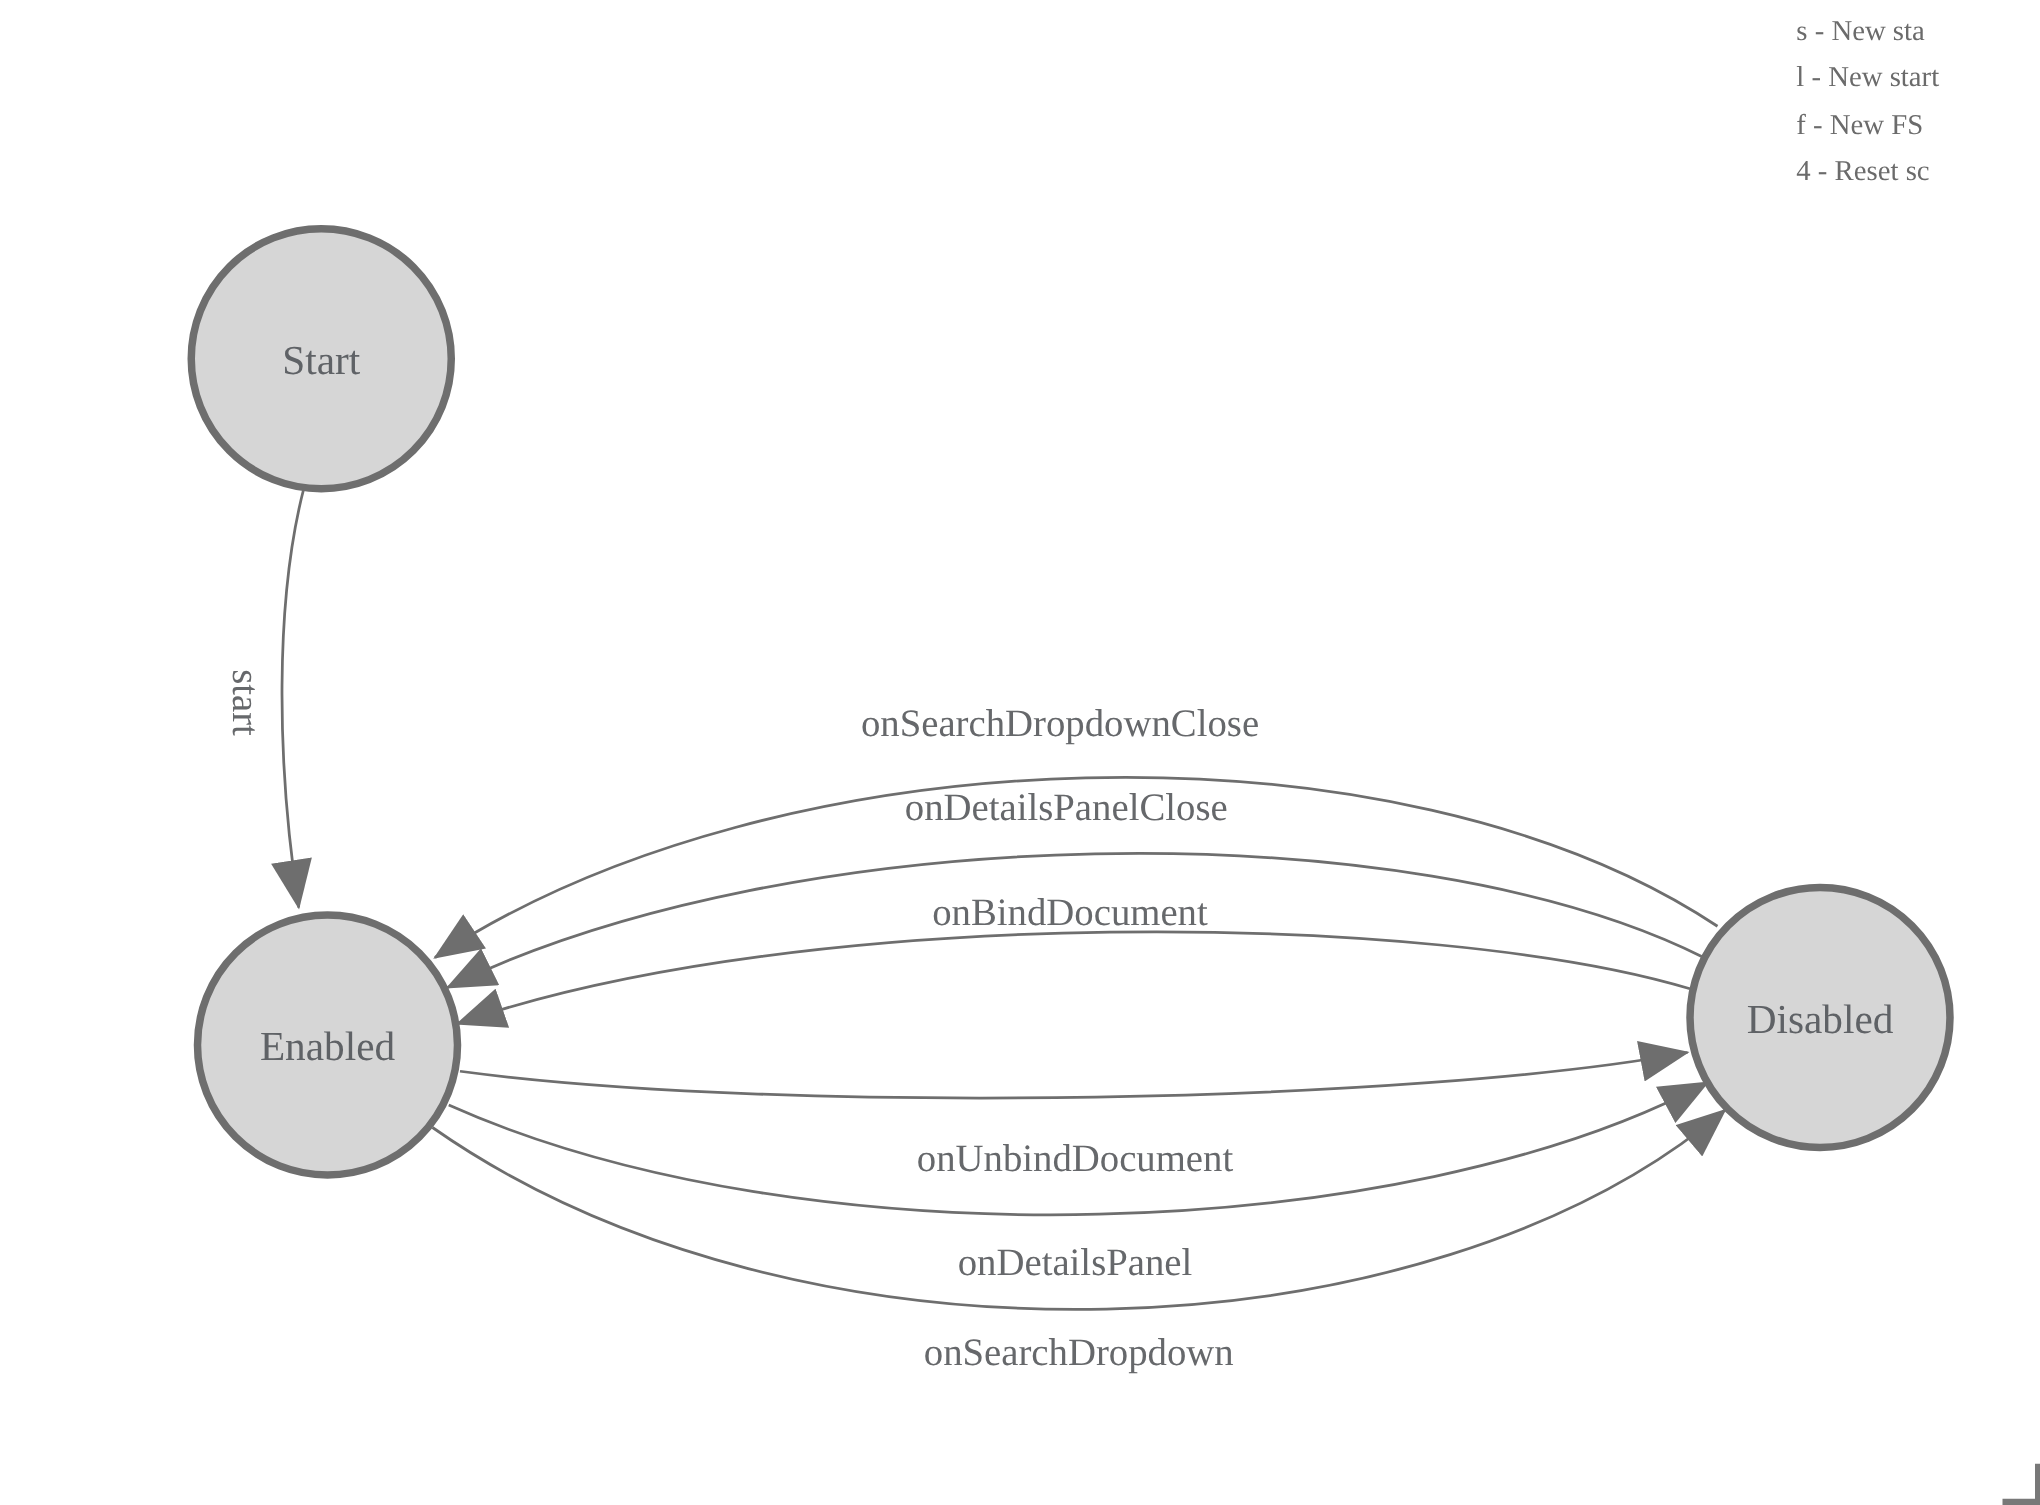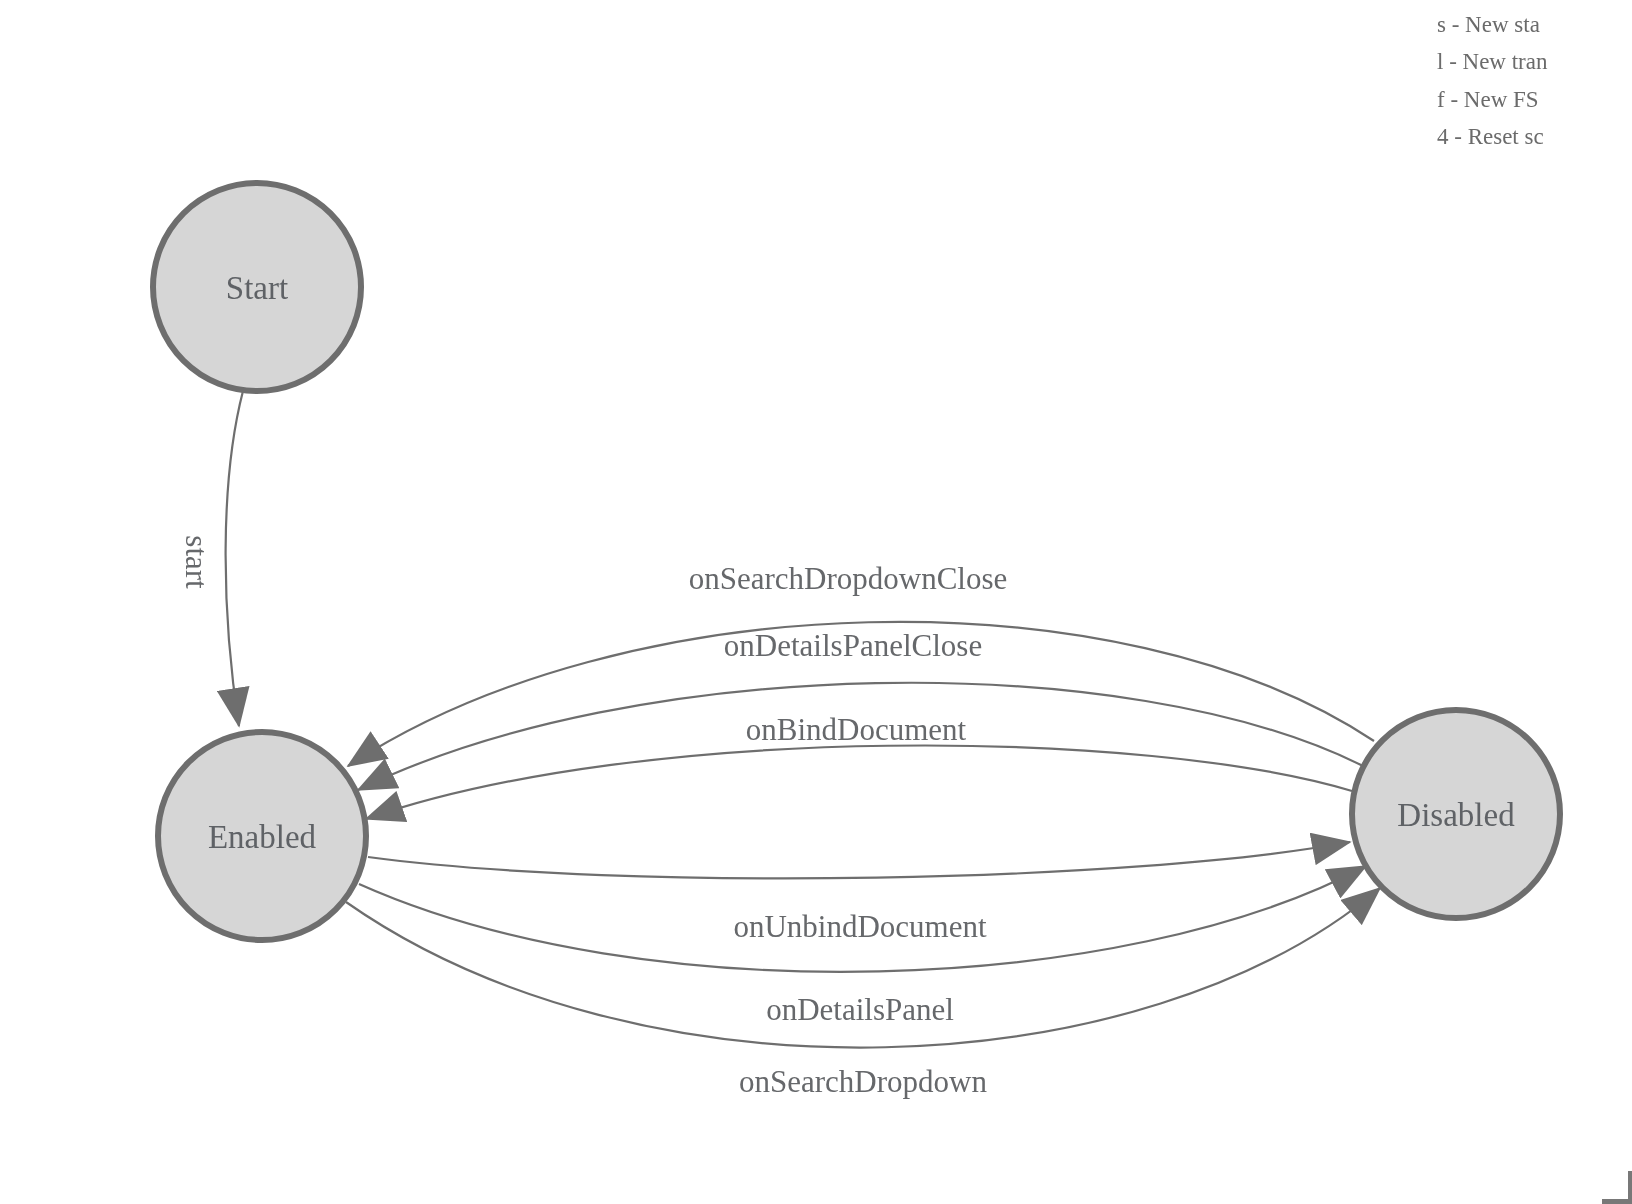--- a/index.html
+++ b/index.html
@@ -107,21 +107,21 @@
 
     <circle class="node-circle" cx="262" cy="836" r="104"></circle>
     <text class="node-label" x="262" y="848">Enabled</text>
 
     <circle class="node-circle" cx="1456" cy="814" r="104"></circle>
     <text class="node-label" x="1456" y="826">Disabled</text>
   </svg>
 
   <div class="legend">
     <div>s - New sta</div>
-    <div>l - New tran</div>
+    <div>l - New start</div>
     <div>f - New FS</div>
     <div>4 - Reset sc</div>
   </div>
 
   <div class="corner-h"></div>
   <div class="corner-v"></div>
 
 </div>
 
 </body></html>

